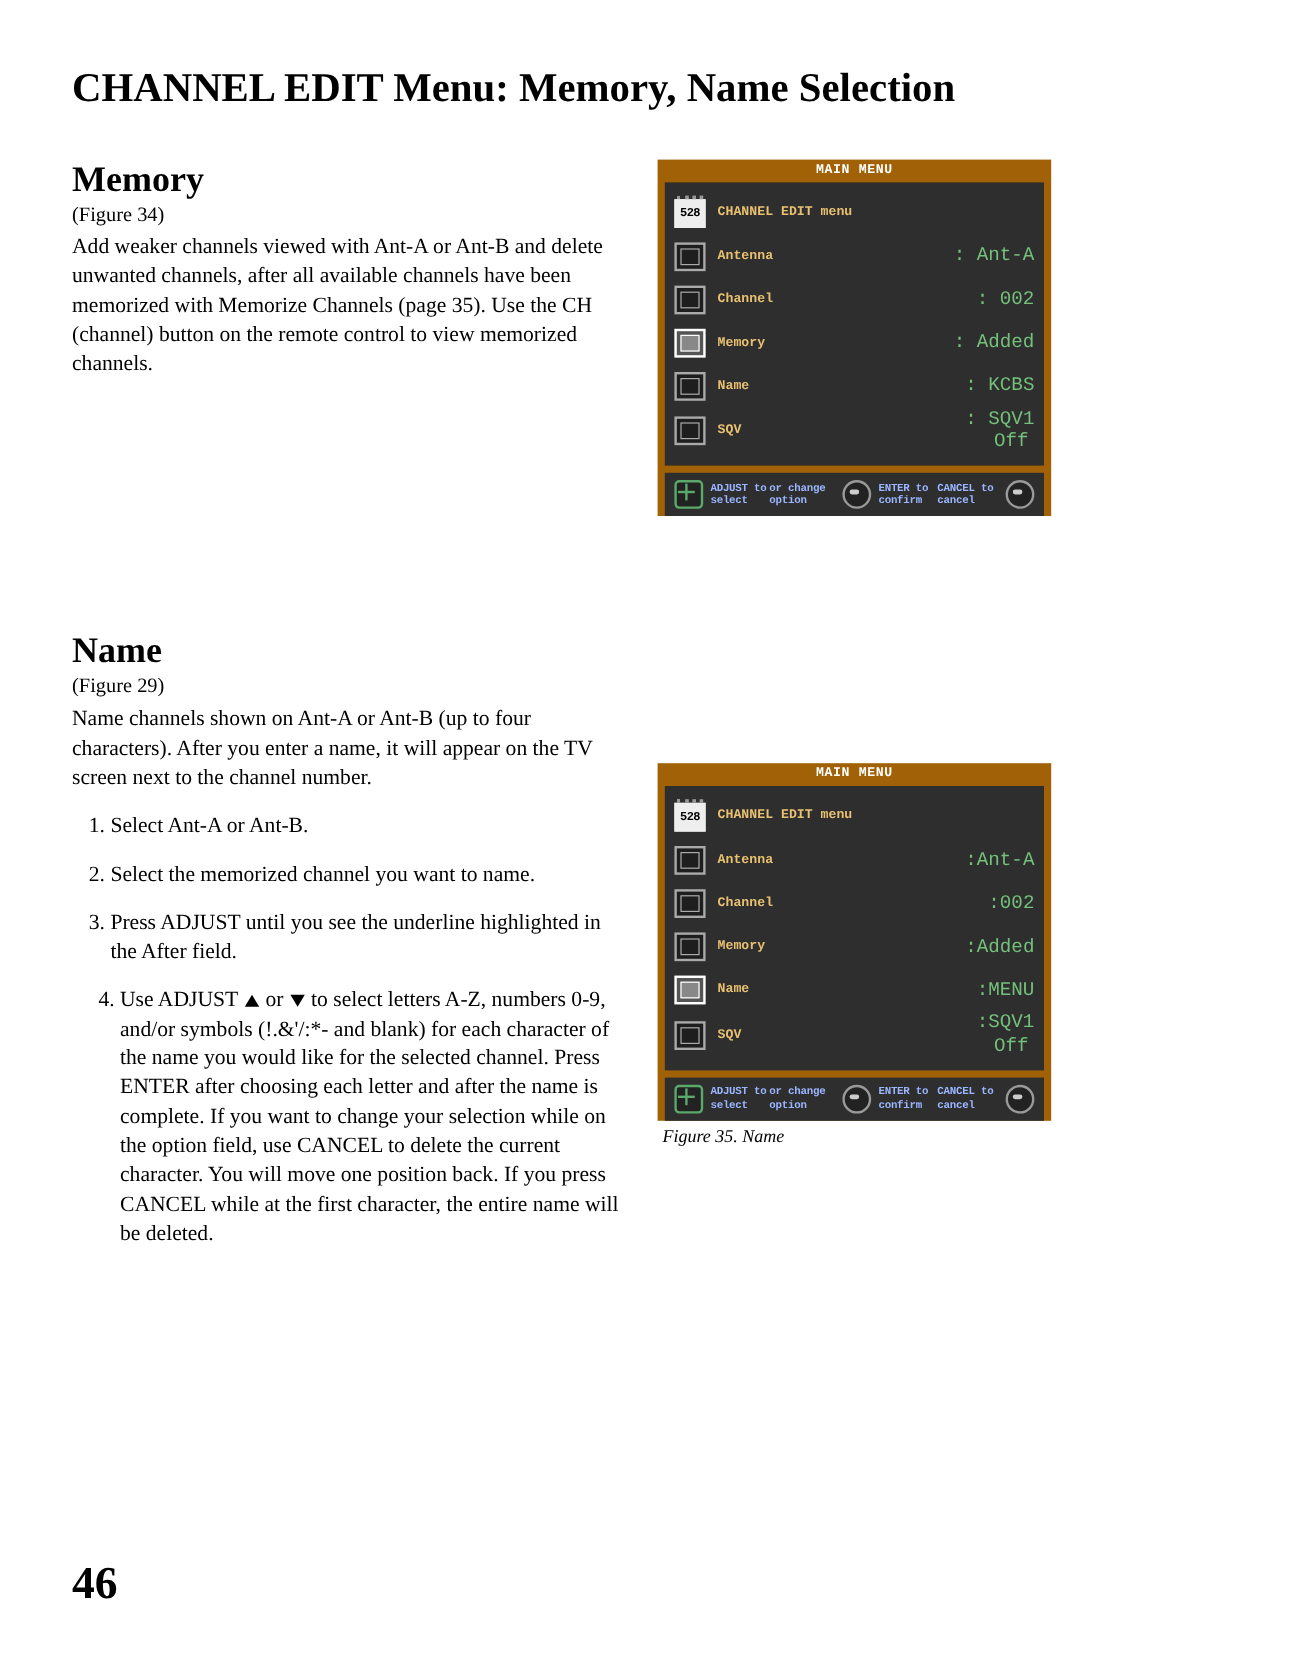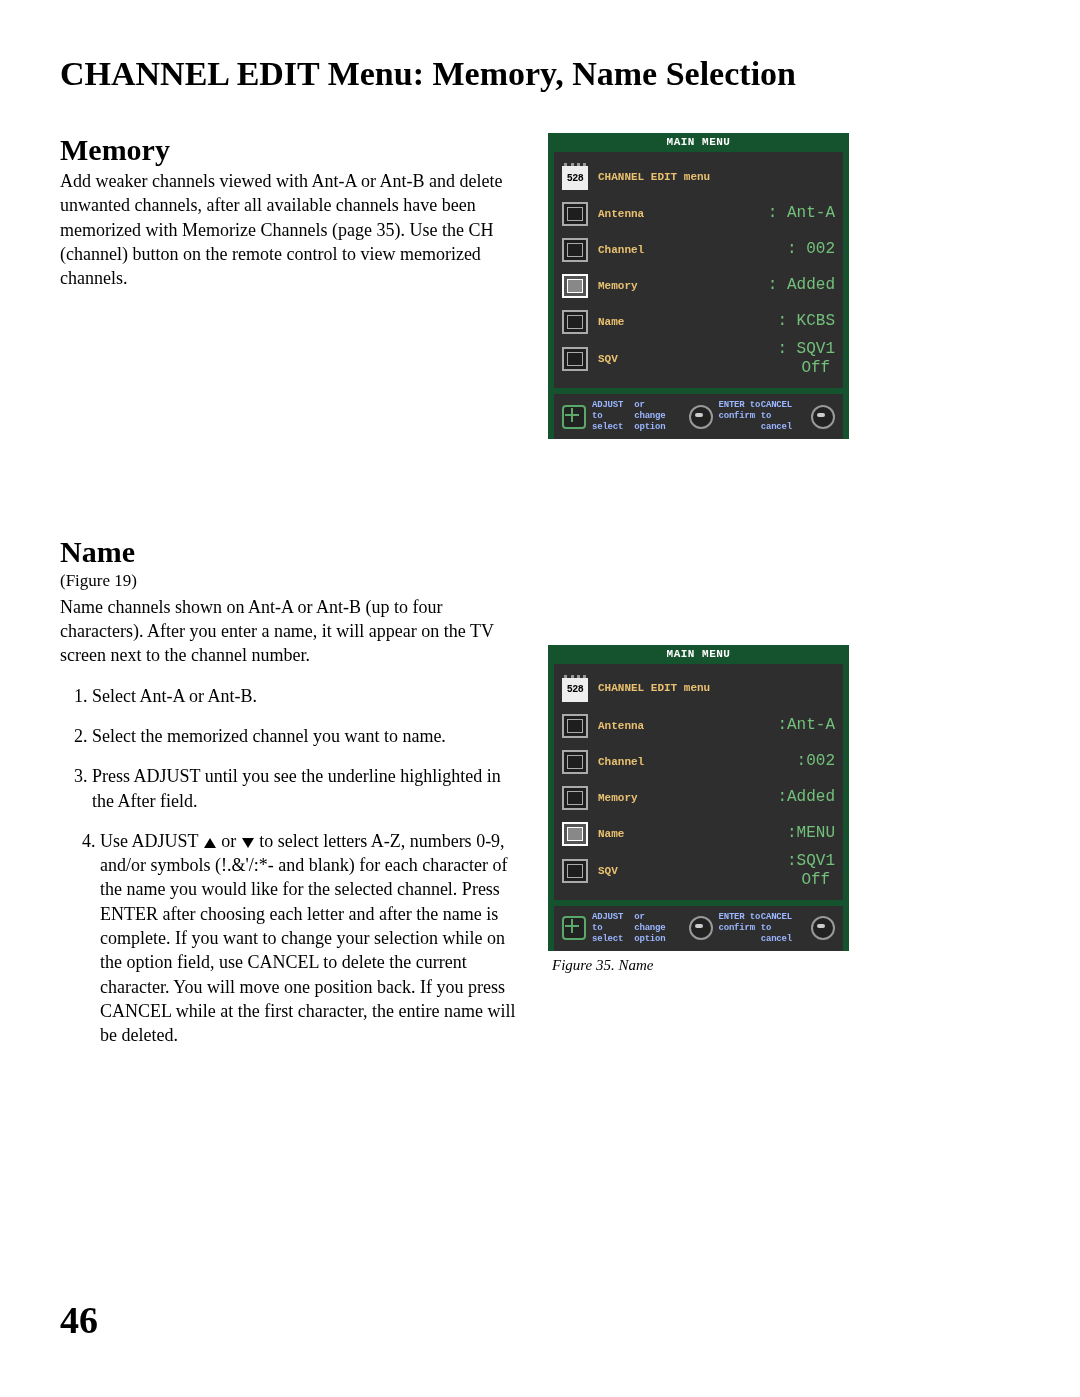--- a/index.html
+++ b/index.html
@@ -69,23 +69,23 @@
   .figcaption {
     font-style: italic;
     font-size: 15px;
     margin: 6px 0 0 4px;
     font-family: Georgia, serif;
     color: #000;
   }
 
   
   .osd {
-    width: 301px;
+    width: 328px;
     position: relative;
-    background: #14532d;
+    background: #a16207;
     font-family: "Courier New", monospace;
   }
   .osd-title {
     text-align: center;
     font-size: 11px;
     color: #fff;
     padding: 3px 0 4px;
     letter-spacing: 0.5px;
     font-weight: bold;
   }
@@ -218,20 +218,21 @@
 </style>
 </head>
 <body>
 
 <div class="page">
   <h1 class="title">CHANNEL EDIT Menu: Memory, Name Selection</h1>
 
   <div class="columns">
     <div class="left">
       <h2>Memory</h2>
+      <div class="figref">(Figure 34)</div>
       <p class="body">Add weaker channels viewed with Ant-A or Ant-B and delete unwanted channels, after all available channels have been memorized with Memorize Channels (page 35).  Use the CH (channel) button on the remote control to view memorized channels.</p>
     </div>
 
     <div class="right">
 
       <div class="osd" style="position:relative;">
         <div style="position:absolute;top:5px;left:5px;right:-5px;bottom:-5px;background:#1a1a1a;z-index:-1;"></div>
         <div class="osd-title">MAIN MENU</div>
         <div class="osd-body">
           <div class="osd-row">
@@ -280,21 +281,21 @@
         </div>
       </div>
     </div>
   </div>
 
   <div class="section-gap"></div>
 
   <div class="columns">
     <div class="left">
       <h2>Name</h2>
-      <div class="figref">(Figure  19)</div>
+      <div class="figref">(Figure  29)</div>
       <p class="body">Name channels shown on Ant-A or Ant-B (up to four characters).  After you enter a name, it will appear on the TV screen next to the channel number.</p>
       <ol class="steps">
         <li>Select Ant-A or Ant-B.</li>
         <li>Select the memorized channel you want to name.</li>
         <li>Press ADJUST until you see the underline highlighted in the After field.</li>
         <li class="indent">
           <span>Use ADJUST </span><span class="arrow-up"></span><span> or </span><span class="arrow-down"></span><span> to select letters A-Z, numbers 0-9, and/or symbols (!.&amp;'/:*- and blank) for each character of the name you would like for the selected channel.  Press ENTER after choosing each letter and after the name is complete. If you want to change your selection while on the option field, use CANCEL to delete the current character. You will move one position back.  If you press CANCEL while at the first character, the entire name will be deleted.</span>
         </li>
       </ol>
     </div>

